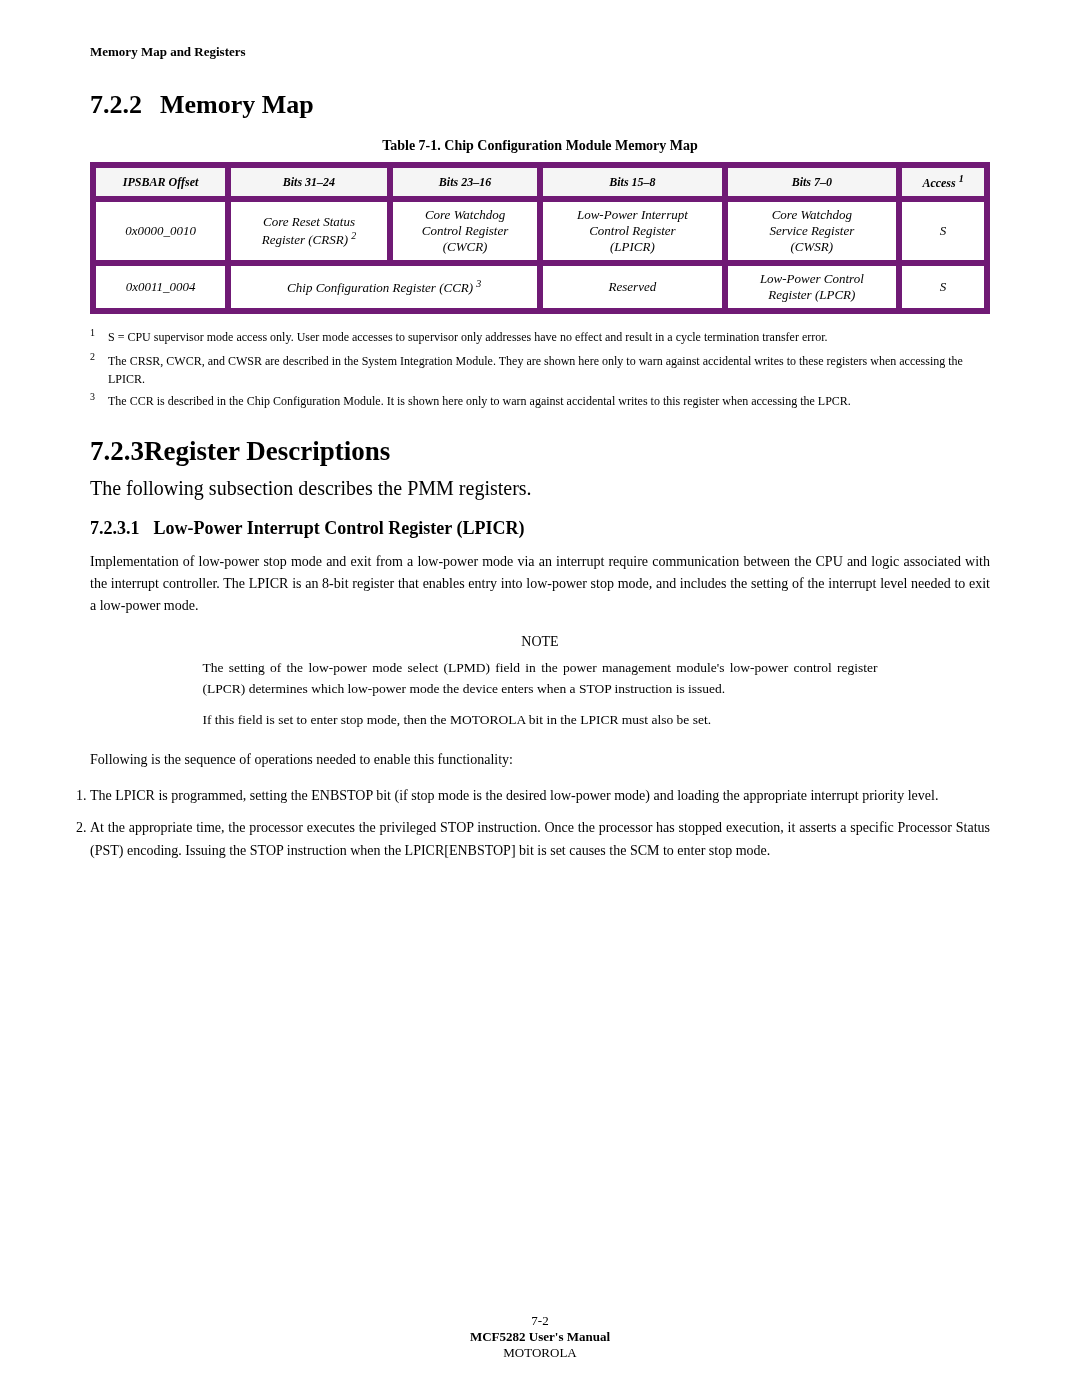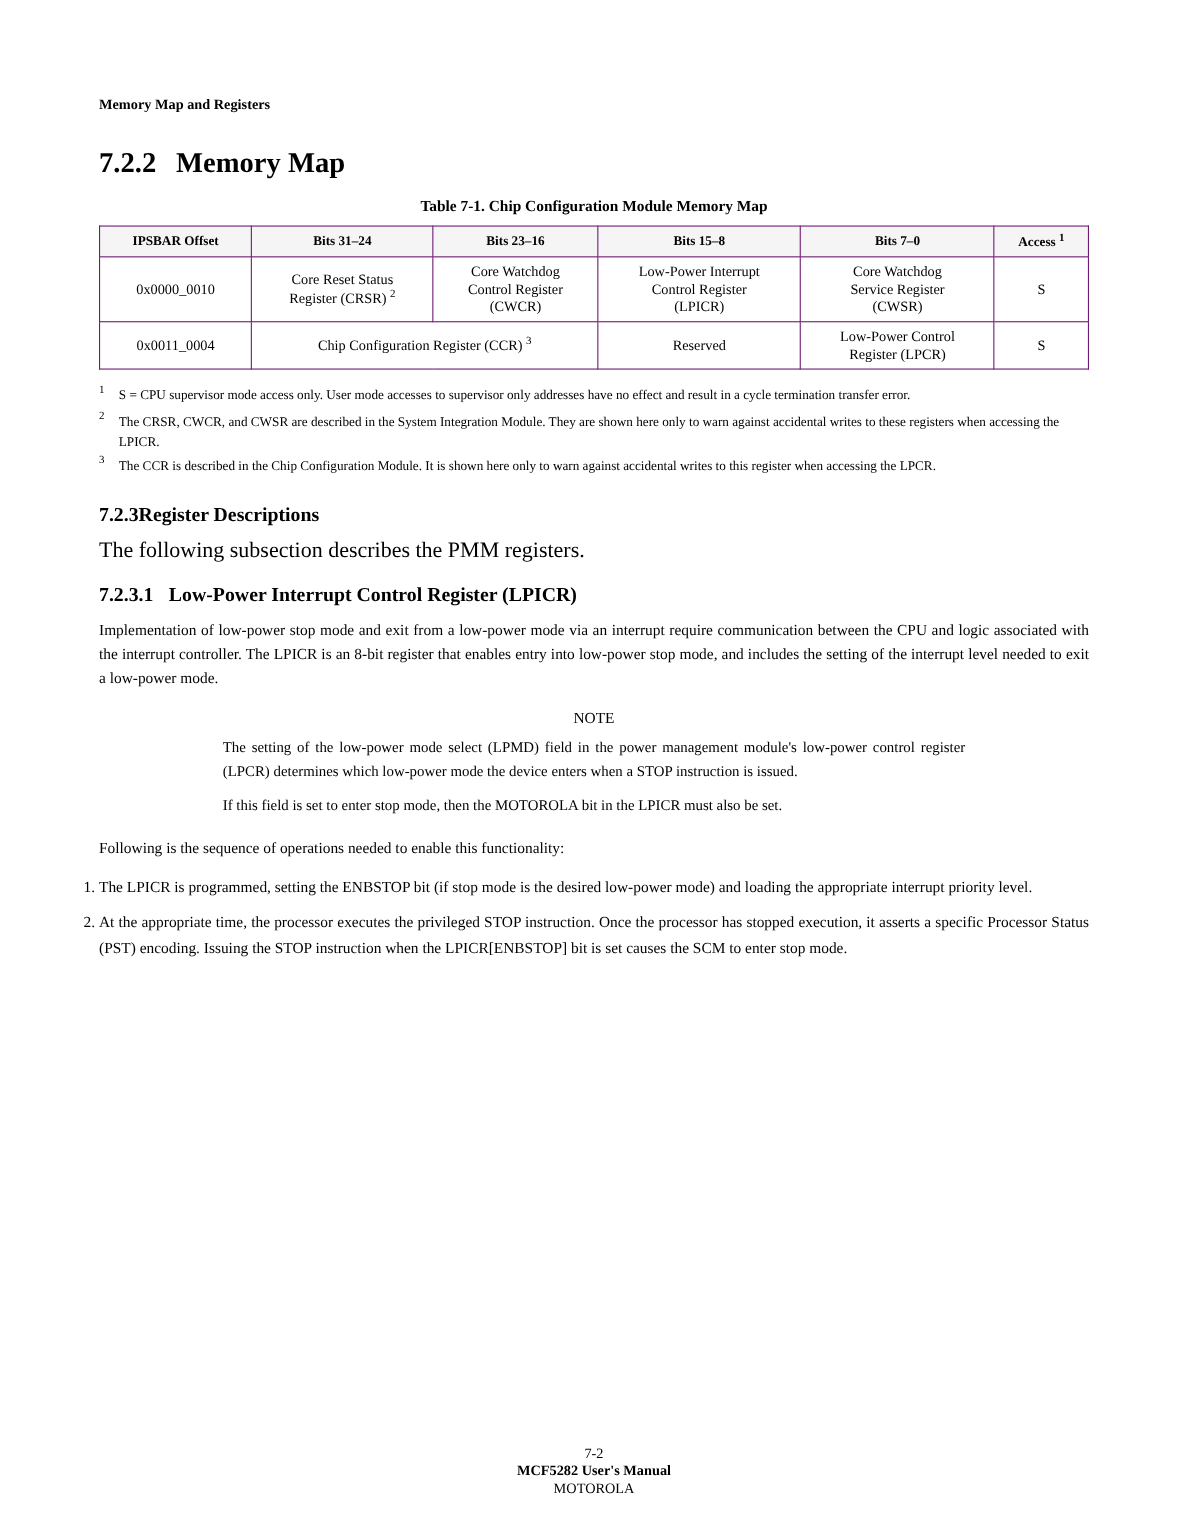--- a/index.html
+++ b/index.html
@@ -8,21 +8,21 @@
       font-size: 14px;
       background: #fff;
       color: #000;
       width: 1080px;
       min-height: 1397px;
       padding: 0;
     }
     .page {
       width: 1080px;
       min-height: 1397px;
-      padding: 87px 90px 60px 90px;
+      padding: 44px 90px 60px 90px;
       position: relative;
     }
     .top-header {
       font-size: 13px;
       font-weight: bold;
       margin-bottom: 30px;
       border-bottom: none;
     }
     h2.section-title {
       font-size: 26px;
@@ -38,24 +38,25 @@
       font-size: 14px;
       margin-bottom: 8px;
     }
     table.memory-map {
       width: 100%;
       border-collapse: collapse;
       margin-bottom: 14px;
       font-size: 13px;
     }
     table.memory-map th, table.memory-map td {
-      border: 1px solid #701a75;
+      border: 6px solid #701a75;
       padding: 5px 8px;
       text-align: center;
       vertical-align: middle;
+      font-style: italic;
     }
     table.memory-map th {
       font-weight: bold;
       background: #f5f5f5;
       font-size: 12px;
     }
     table.memory-map td.offset {
       text-align: center;
       white-space: nowrap;
     }
@@ -69,21 +70,21 @@
       margin-bottom: 4px;
     }
     .footnote-num {
       min-width: 18px;
       font-size: 11px;
       vertical-align: super;
       position: relative;
       top: -3px;
     }
     h2.section-title-2 {
-      font-size: 18px;
+      font-size: 27px;
       font-weight: bold;
       margin-bottom: 10px;
     }
     .subsection-intro {
       font-size: 20px;
       margin-bottom: 18px;
     }
     h3.subsection-title {
       font-size: 18px;
       font-weight: bold;

